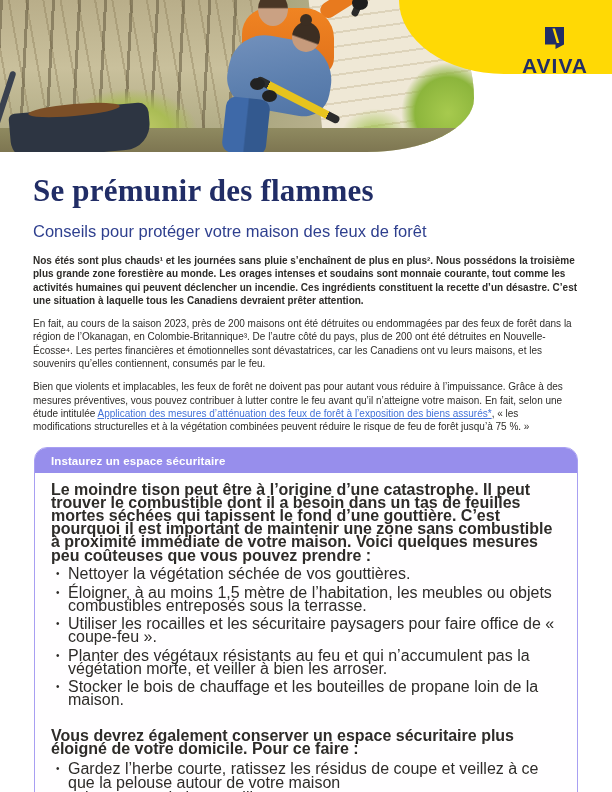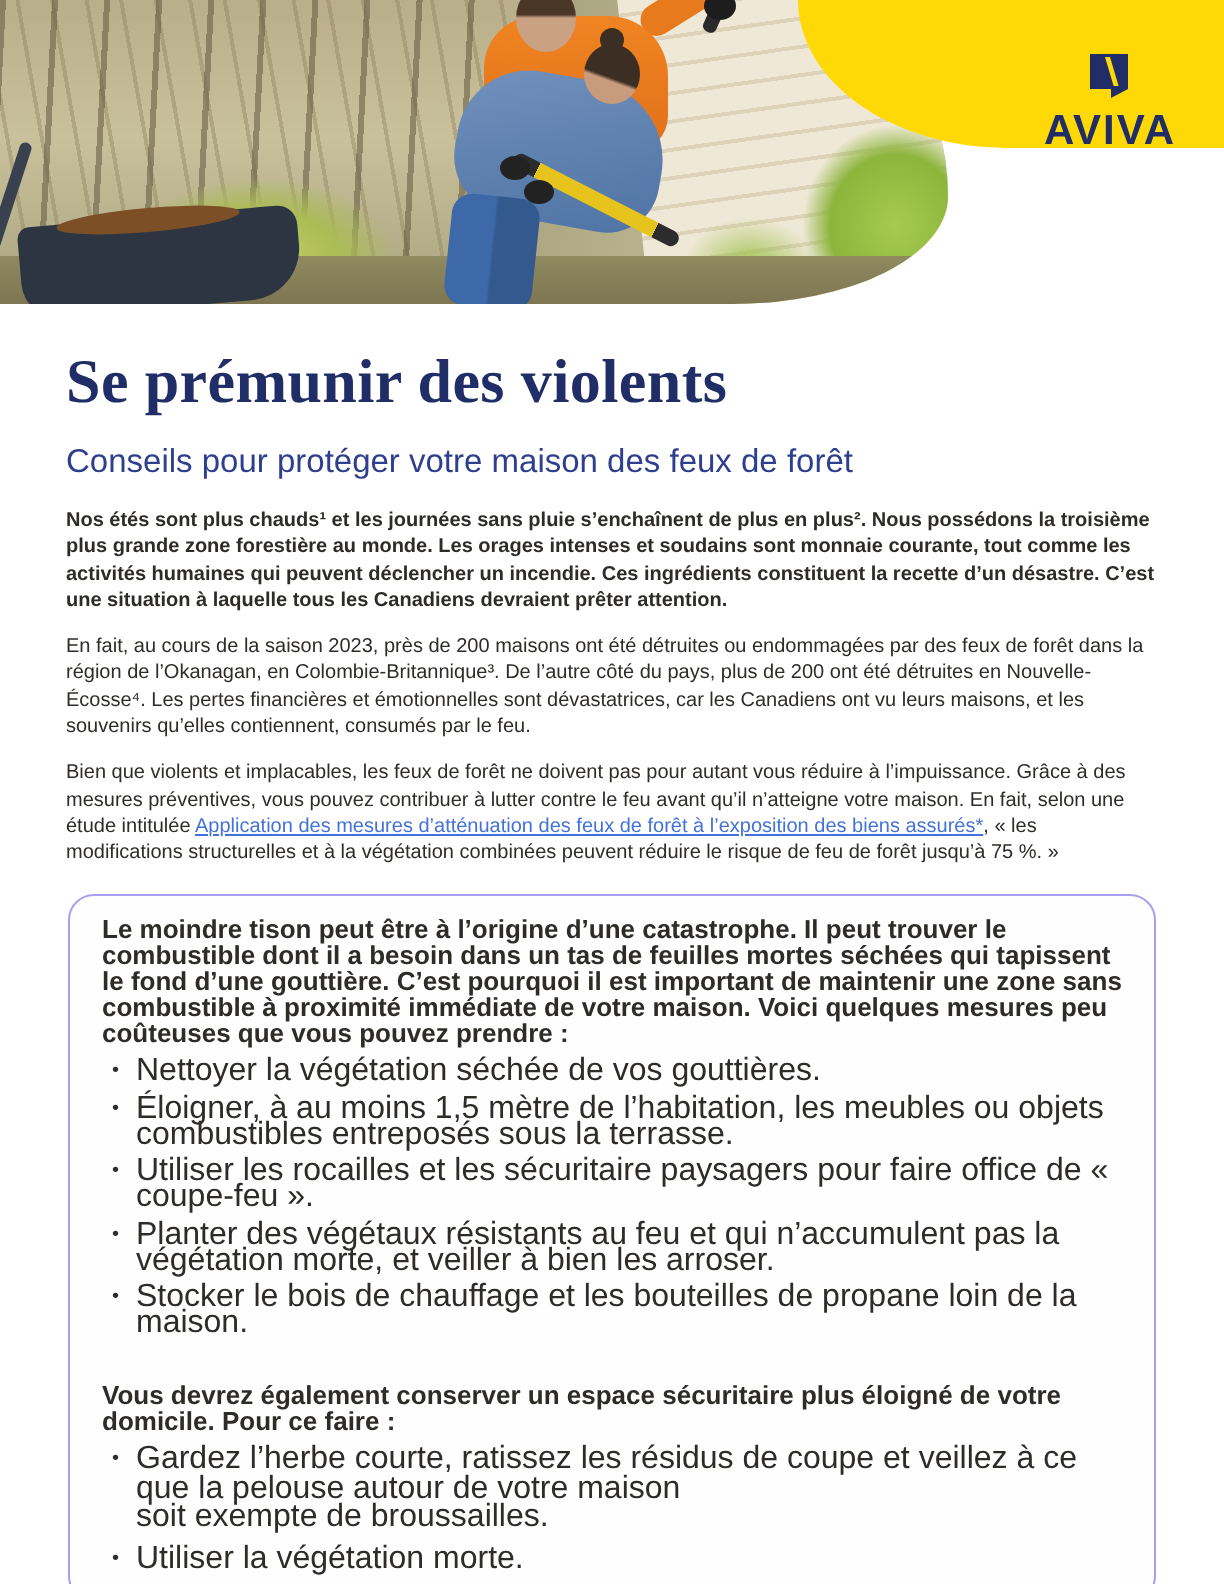--- a/index.html
+++ b/index.html
@@ -81,21 +81,21 @@
   .info-box{
     margin:13px 1px 0 1px;
     border:1px solid var(--box_border,#a89ff2);
     border-radius:13px;overflow:hidden;background:#fffeff;
   }
   .box-header{
     background:var(--purple,#978eec);color:#ffffff;font-weight:bold;
     font-size:11.5px;padding:7px 16px 6px 16px;letter-spacing:.1px;
   }
   .box-body{padding:10px 16px 13px 16px;}
-  .box-intro{font-size:13px;font-weight:bold;line-height:13.2px;color:#2e2c29;margin:0;}
+  .box-intro{font-size:16px;font-weight:bold;line-height:13.2px;color:#2e2c29;margin:0;}
   .box-intro.second{margin-top:23px;}
   ul.bullets{list-style:none;margin:4px 0 0 0;padding:0;}
   ul.bullets li{
     position:relative;padding-left:17px;margin-top:5.5px;
     font-size:16px;line-height:13px;color:#2e2c29;
   }
   ul.bullets li::before{content:"•";position:absolute;left:5px;top:0;font-size:10px;color:#2e2c29;}
   ul.bullets.loose li{margin-top:6px;line-height:14.5px;}
   ul.bullets.loose li .li-text{white-space:pre-line;}
 </style>
@@ -131,28 +131,29 @@
       <svg class="logo-mark" viewBox="0 0 19 22" xmlns="http://www.w3.org/2000/svg">
         <path d="M0 0 H19 V17.5 L10.5 22 V17.5 H0 Z" fill="#212d66"></path>
         <path d="M7.5 1.5 L11.8 16 L14.3 16 L10 1.5 Z" fill="#ffd905"></path>
       </svg>
       <span class="logo-text">AVIVA</span>
     </div>
   </div>
 </div>
 
 <div class="content">
-  <h1 class="title">Se prémunir des violents</h1>
+  <h1 class="title">Se prémunir des flammes</h1>
   <h2 class="subtitle">Conseils pour protéger votre maison des feux de forêt</h2>
 
   <p class="body bold">Nos étés sont plus chauds¹ et les journées sans pluie s’enchaînent de plus en plus². Nous possédons la troisième plus grande zone forestière au monde. Les orages intenses et soudains sont monnaie courante, tout comme les activités humaines qui peuvent déclencher un incendie. Ces ingrédients constituent la recette d’un désastre. C’est une situation à laquelle tous les Canadiens devraient prêter attention.</p>
   <p class="body">En fait, au cours de la saison 2023, près de 200 maisons ont été détruites ou endommagées par des feux de forêt dans la région de l’Okanagan, en Colombie-Britannique³. De l’autre côté du pays, plus de 200 ont été détruites en Nouvelle-Écosse⁴. Les pertes financières et émotionnelles sont dévastatrices, car les Canadiens ont vu leurs maisons, et les souvenirs qu’elles contiennent, consumés par le feu.</p>
   <p class="body"><span>Bien que violents et implacables, les feux de forêt ne doivent pas pour autant vous réduire à l’impuissance. Grâce à des mesures préventives, vous pouvez contribuer à lutter contre le feu avant qu’il n’atteigne votre maison. En fait, selon une étude intitulée </span><a class="study-link" href="#">Application des mesures d’atténuation des feux de forêt à l’exposition des biens assurés*</a><span>, « les modifications structurelles et à la végétation combinées peuvent réduire le risque de feu de forêt jusqu’à 75 %. »</span></p>
 
   <div class="info-box">
+    <div class="box-header">Instaurez un espace sécuritaire</div>
     <div class="box-body">
       <p class="box-intro">Le moindre tison peut être à l’origine d’une catastrophe. Il peut trouver le combustible dont il a besoin dans un tas de feuilles mortes séchées qui tapissent le fond d’une gouttière. C’est pourquoi il est important de maintenir une zone sans combustible à proximité immédiate de votre maison. Voici quelques mesures peu coûteuses que vous pouvez prendre :</p>
       <ul class="bullets">
           <li><span class="li-text">Nettoyer la végétation séchée de vos gouttières.</span></li>
           <li><span class="li-text">Éloigner, à au moins 1,5 mètre de l’habitation, les meubles ou objets combustibles entreposés sous la terrasse.</span></li>
           <li><span class="li-text">Utiliser les rocailles et les sécuritaire paysagers pour faire office de « coupe-feu ».</span></li>
           <li><span class="li-text">Planter des végétaux résistants au feu et qui n’accumulent pas la végétation morte, et veiller à bien les arroser.</span></li>
           <li><span class="li-text">Stocker le bois de chauffage et les bouteilles de propane loin de la maison.</span></li>
         </ul>
       <p class="box-intro second">Vous devrez également conserver un espace sécuritaire plus éloigné de votre domicile. Pour ce faire :</p>

